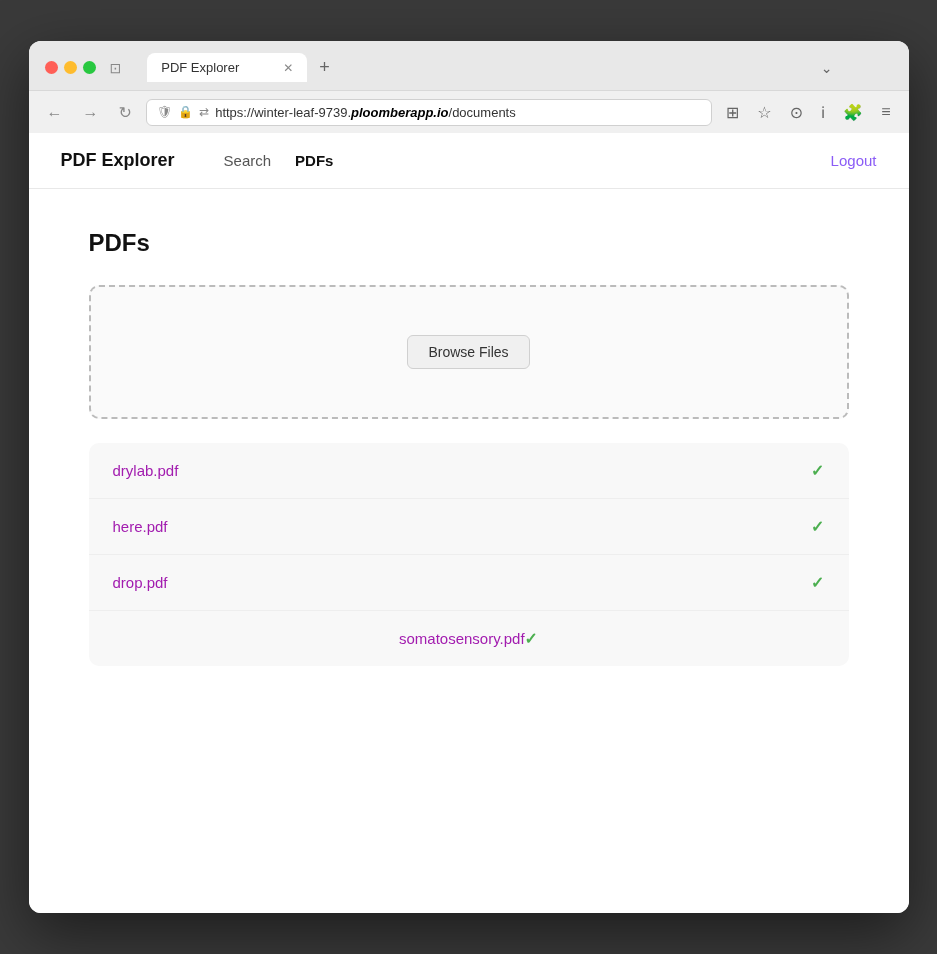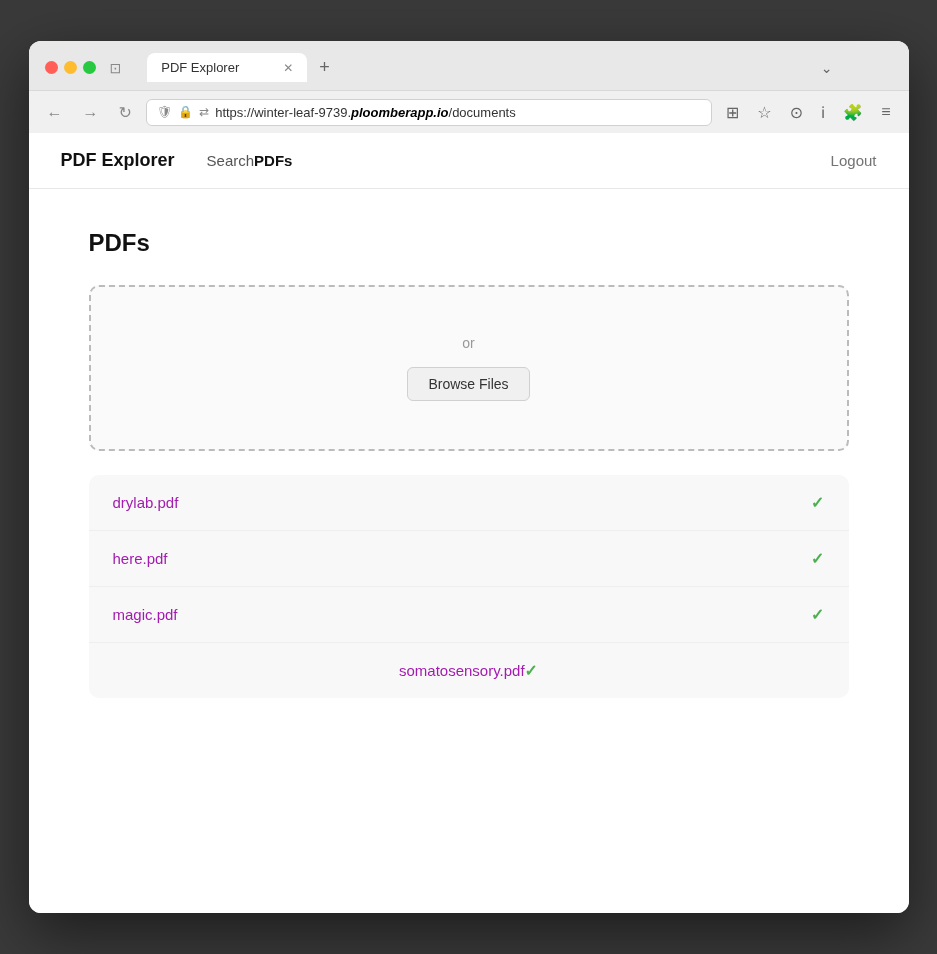--- a/index.html
+++ b/index.html
@@ -165,21 +165,23 @@
 
     .app-logo {
       font-size: 18px;
       font-weight: 600;
       color: #111;
       margin-right: 32px;
     }
 
     .app-nav-links {
       display: flex;
+      gap: 24px;
       align-items: flex-end;
+      margin-left: 17px;
     }
 
     .nav-link {
       font-size: 15px;
       color: #555;
       text-decoration: none;
       padding: 4px 0;
     }
 
     .nav-link.active {
@@ -188,21 +190,21 @@
     }
 
     .app-nav-right {
       margin-left: auto;
     }
 
     .logout-btn {
       background: none;
       border: none;
       font-size: 15px;
-      color: #737373;
+      color: #8b5cf6;
       cursor: pointer;
     }
 
     
     .main-content {
       padding: 40px 60px;
     }
 
     .page-title {
       font-size: 24px;
@@ -330,35 +332,34 @@
       </div>
       <div class="app-nav-right">
         <button class="logout-btn">Logout</button>
       </div>
     </nav>
 
     <div class="main-content">
       <h1 class="page-title">PDFs</h1>
 
       <div class="drop-zone">
-        <p class="drop-or">or</p>
         <button class="browse-btn">Browse Files</button>
       </div>
 
       <div class="file-list">
         <div class="file-item">
           <span class="file-name">drylab.pdf</span>
           <span class="check-icon">✓</span>
         </div>
         <div class="file-item">
           <span class="file-name">here.pdf</span>
           <span class="check-icon">✓</span>
         </div>
         <div class="file-item">
-          <span class="file-name">magic.pdf</span>
+          <span class="file-name">drop.pdf</span>
           <span class="check-icon">✓</span>
         </div>
         <div class="file-item">
           <span class="file-name">somatosensory.pdf</span>
           <span class="check-icon">✓</span>
         </div>
       </div>
     </div>
   </div>
 </div>

